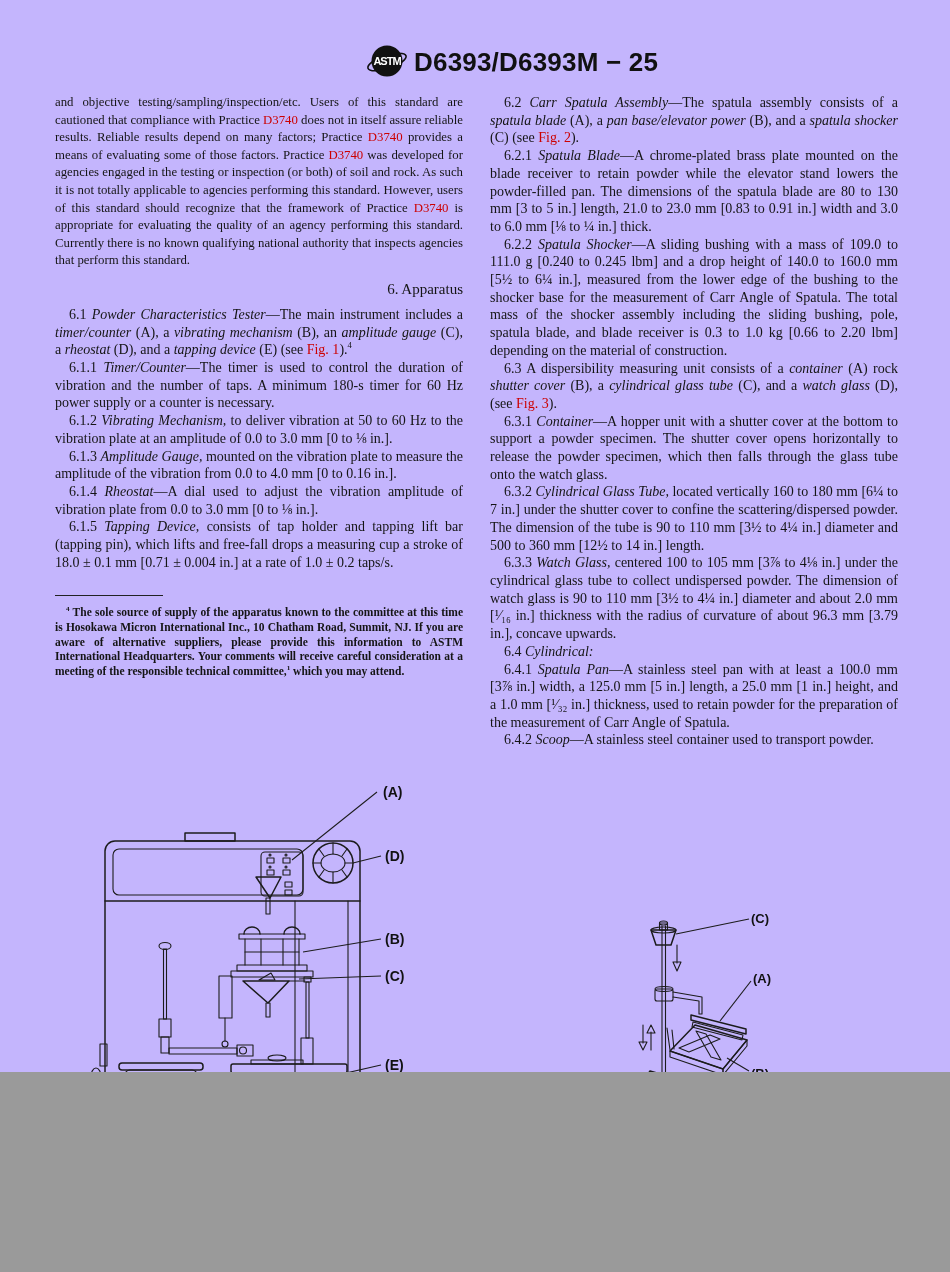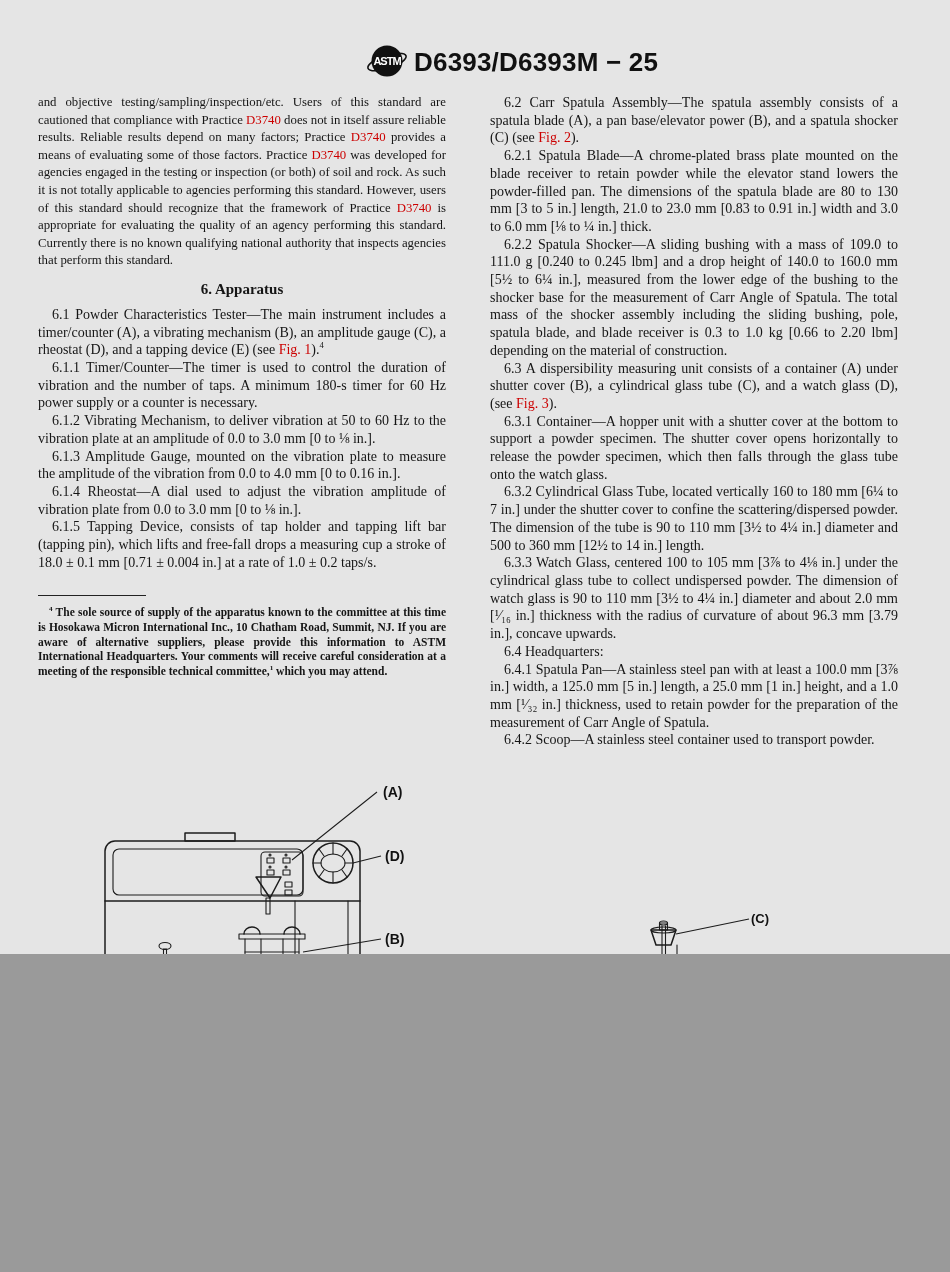--- a/index.html
+++ b/index.html
@@ -1,37 +1,37 @@
 <!DOCTYPE html>
 <html><head>
 <meta charset="utf-8">
 <title>ASTM D6393/D6393M − 25 — Page 3</title>
 <style>
   html,body{margin:0;padding:0;background:#9a9a9a;}
-  .page{position:relative;width:950px;height:954px;background:#e5e5e5;margin:0 auto;
+  .page{position:relative;width:950px;height:1072px;background:#c4b5fd;margin:0 auto;
         font-family:"Liberation Serif","DejaVu Serif",serif;color:#151515;overflow:hidden;}
 
   
   .hdr{position:absolute;left:366px;top:42px;display:flex;align-items:center;gap:6px;}
   .hdr-title{font-family:"Liberation Sans","DejaVu Sans",sans-serif;font-weight:bold;
              font-size:26px;letter-spacing:.2px;color:#111;}
 
   
   .col{position:absolute;top:94px;width:408px;text-align:justify;}
-  .col-left{left:38px;}
+  .col-left{left:55px;}
   .col-right{left:490px;}
   .col p{margin:0;font-size:14px;line-height:17.7px;text-indent:14px;}
   p.intro{font-size:12.8px;line-height:17.6px;text-indent:0;}
-  h2.sec{font-size:15px;font-weight:bold;margin:11px 0 8px 0;text-align:center;}
+  h2.sec{font-size:15px;font-weight:normal;margin:11px 0 8px 0;text-align:right;}
   .sp{margin-top:5px;}
   .fnblock{margin-top:24px;font-weight:bold;}
   .fnrule{width:108px;border-top:1.4px solid #222;margin:0 0 9px 0;}
   p.fn{font-size:11.5px;line-height:14.6px;text-indent:11px;}
 
-  .seg-i{margin-top:33px;}
+  .seg-i{font-style:italic;margin-top:33px;}
   .seg-ref{color:#cc0000;}
   .seg-sup{font-size:.62em;vertical-align:super;line-height:0;}
 
   
   .fig{position:absolute;text-align:center;margin:0;}
   .fig-1{left:55px;top:776px;width:415px;}
   .fig-2{left:553px;top:888px;width:335px;}
   .fig svg{display:block;margin:0 auto;}
   .fig svg *{vector-effect:non-scaling-stroke;}
   figcaption{font-family:"Liberation Sans","DejaVu Sans",sans-serif;font-weight:bold;
@@ -78,25 +78,25 @@
     <div class="fnblock">
       <div class="fnrule"></div>
       <p class="fn"><span class="seg-sup">4</span><span> The sole source of supply of the apparatus known to the committee at this time is Hosokawa Micron International Inc., 10 Chatham Road, Summit, NJ. If you are aware of alternative suppliers, please provide this information to ASTM International Headquarters. Your comments will receive careful consideration at a meeting of the responsible technical committee,</span><span class="seg-sup">1</span><span> which you may attend.</span></p>
     </div>
   </section>
 
   <section class="col col-right">
     <p><span>6.2 </span><span class="seg-i">Carr Spatula Assembly</span><span>—The spatula assembly consists of a </span><span class="seg-i">spatula blade</span><span> (A), a </span><span class="seg-i">pan base/elevator power</span><span> (B), and a </span><span class="seg-i">spatula shocker</span><span> (C) (see </span><span class="seg-ref">Fig. 2</span><span>).</span></p>
     <p><span>6.2.1 </span><span class="seg-i">Spatula Blade</span><span>—A chrome-plated brass plate mounted on the blade receiver to retain powder while the elevator stand lowers the powder-filled pan. The dimensions of the spatula blade are 80 to 130 mm [3 to 5 in.] length, 21.0 to 23.0 mm [0.83 to 0.91 in.] width and 3.0 to 6.0 mm [⅛ to ¼ in.] thick.</span></p>
     <p><span>6.2.2 </span><span class="seg-i">Spatula Shocker</span><span>—A sliding bushing with a mass of 109.0 to 111.0 g [0.240 to 0.245 lbm] and a drop height of 140.0 to 160.0 mm [5½ to 6¼ in.], measured from the lower edge of the bushing to the shocker base for the measurement of Carr Angle of Spatula. The total mass of the shocker assembly including the sliding bushing, pole, spatula blade, and blade receiver is 0.3 to 1.0 kg [0.66 to 2.20 lbm] depending on the material of construction.</span></p>
-    <p class="sp"><span>6.3 A dispersibility measuring unit consists of a </span><span class="seg-i">container</span><span> (A) under </span><span class="seg-i">shutter cover</span><span> (B), a </span><span class="seg-i">cylindrical glass tube</span><span> (C), and a </span><span class="seg-i">watch glass</span><span> (D), (see </span><span class="seg-ref">Fig. 3</span><span>).</span></p>
+    <p class="sp"><span>6.3 A dispersibility measuring unit consists of a </span><span class="seg-i">container</span><span> (A) rock </span><span class="seg-i">shutter cover</span><span> (B), a </span><span class="seg-i">cylindrical glass tube</span><span> (C), and a </span><span class="seg-i">watch glass</span><span> (D), (see </span><span class="seg-ref">Fig. 3</span><span>).</span></p>
     <p><span>6.3.1 </span><span class="seg-i">Container</span><span>—A hopper unit with a shutter cover at the bottom to support a powder specimen. The shutter cover opens horizontally to release the powder specimen, which then falls through the glass tube onto the watch glass.</span></p>
     <p><span>6.3.2 </span><span class="seg-i">Cylindrical Glass Tube,</span><span> located vertically 160 to 180 mm [6¼ to 7 in.] under the shutter cover to confine the scattering/dispersed powder. The dimension of the tube is 90 to 110 mm [3½ to 4¼ in.] diameter and 500 to 360 mm [12½ to 14 in.] length.</span></p>
     <p><span>6.3.3 </span><span class="seg-i">Watch Glass,</span><span> centered 100 to 105 mm [3⅞ to 4⅛ in.] under the cylindrical glass tube to collect undispersed powder. The dimension of watch glass is 90 to 110 mm [3½ to 4¼ in.] diameter and about 2.0 mm [¹⁄₁₆ in.] thickness with the radius of curvature of about 96.3 mm [3.79 in.], concave upwards.</span></p>
-    <p class="sp"><span>6.4 </span><span class="seg-i">Headquarters:</span></p>
+    <p class="sp"><span>6.4 </span><span class="seg-i">Cylindrical:</span></p>
     <p><span>6.4.1 </span><span class="seg-i">Spatula Pan</span><span>—A stainless steel pan with at least a 100.0 mm [3⅞ in.] width, a 125.0 mm [5 in.] length, a 25.0 mm [1 in.] height, and a 1.0 mm [¹⁄₃₂ in.] thickness, used to retain powder for the preparation of the measurement of Carr Angle of Spatula.</span></p>
     <p class="sp"><span>6.4.2 </span><span class="seg-i">Scoop</span><span>—A stainless steel container used to transport powder.</span></p>
   </section>
 
   <figure class="fig fig-1">
     <svg width="415" height="396" viewBox="0 0 415 396">
       <g>
         <rect class="ln" x="130" y="57" width="50" height="8"></rect>
         <rect class="ln" x="50" y="65" width="255" height="303" rx="10"></rect>
         <line class="ln" x1="50" y1="125" x2="305" y2="125"></line>

